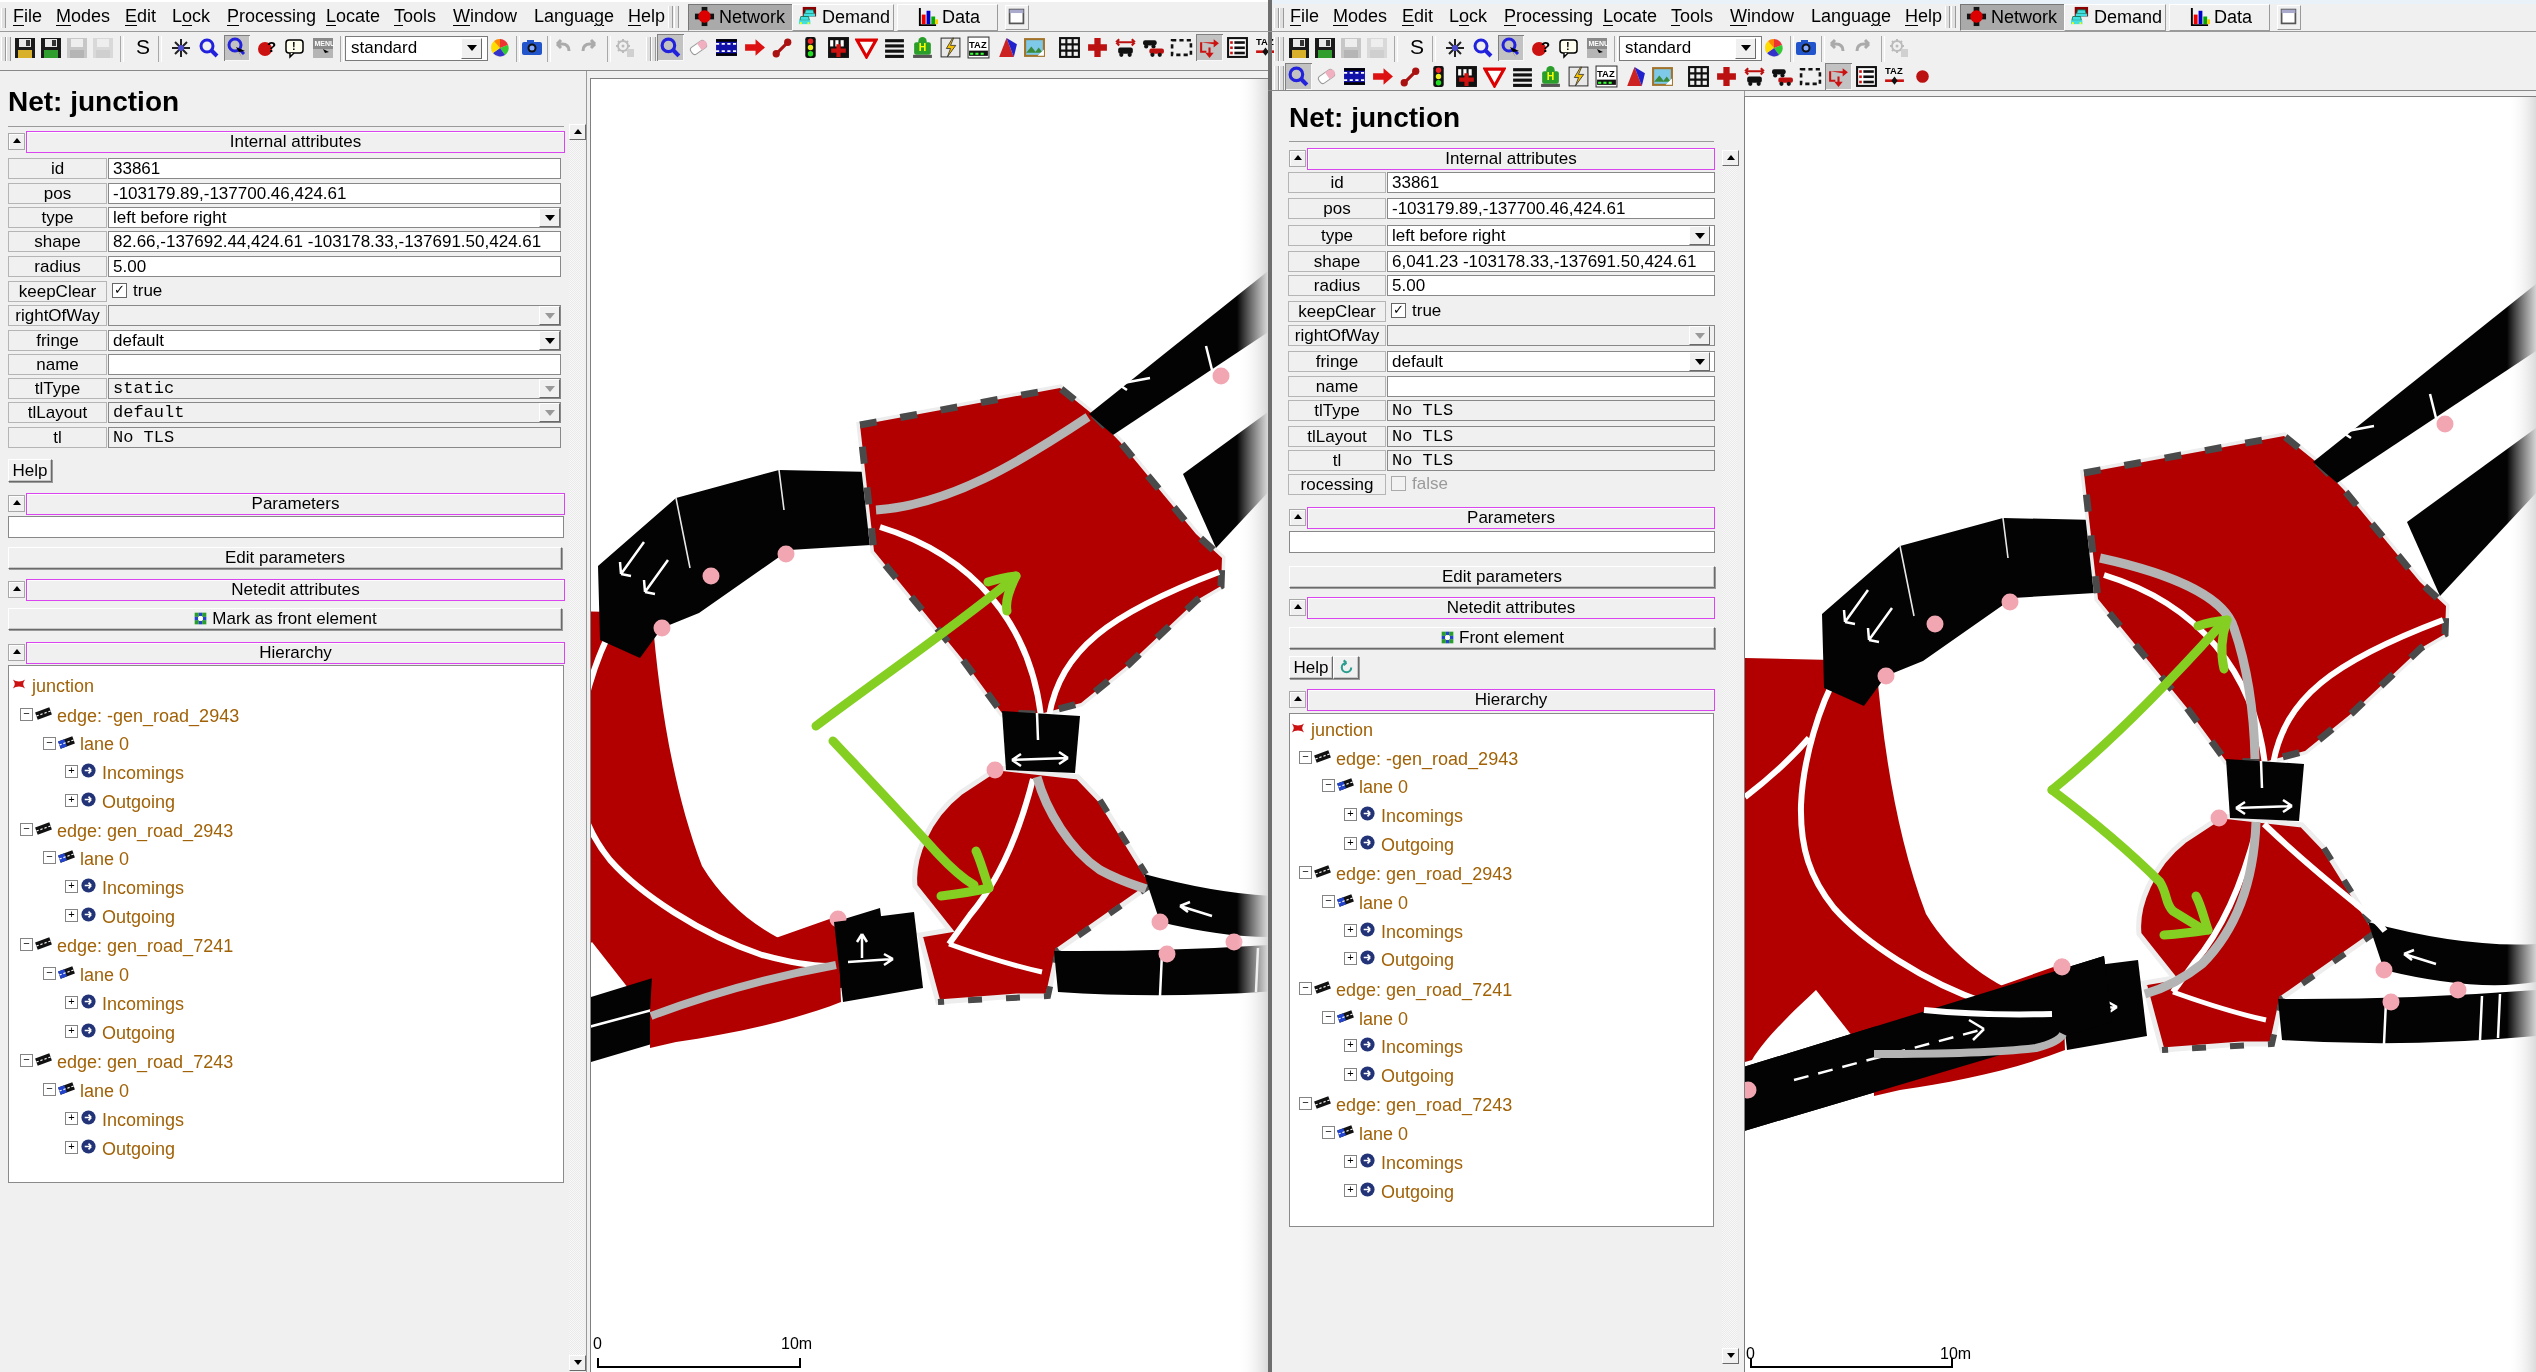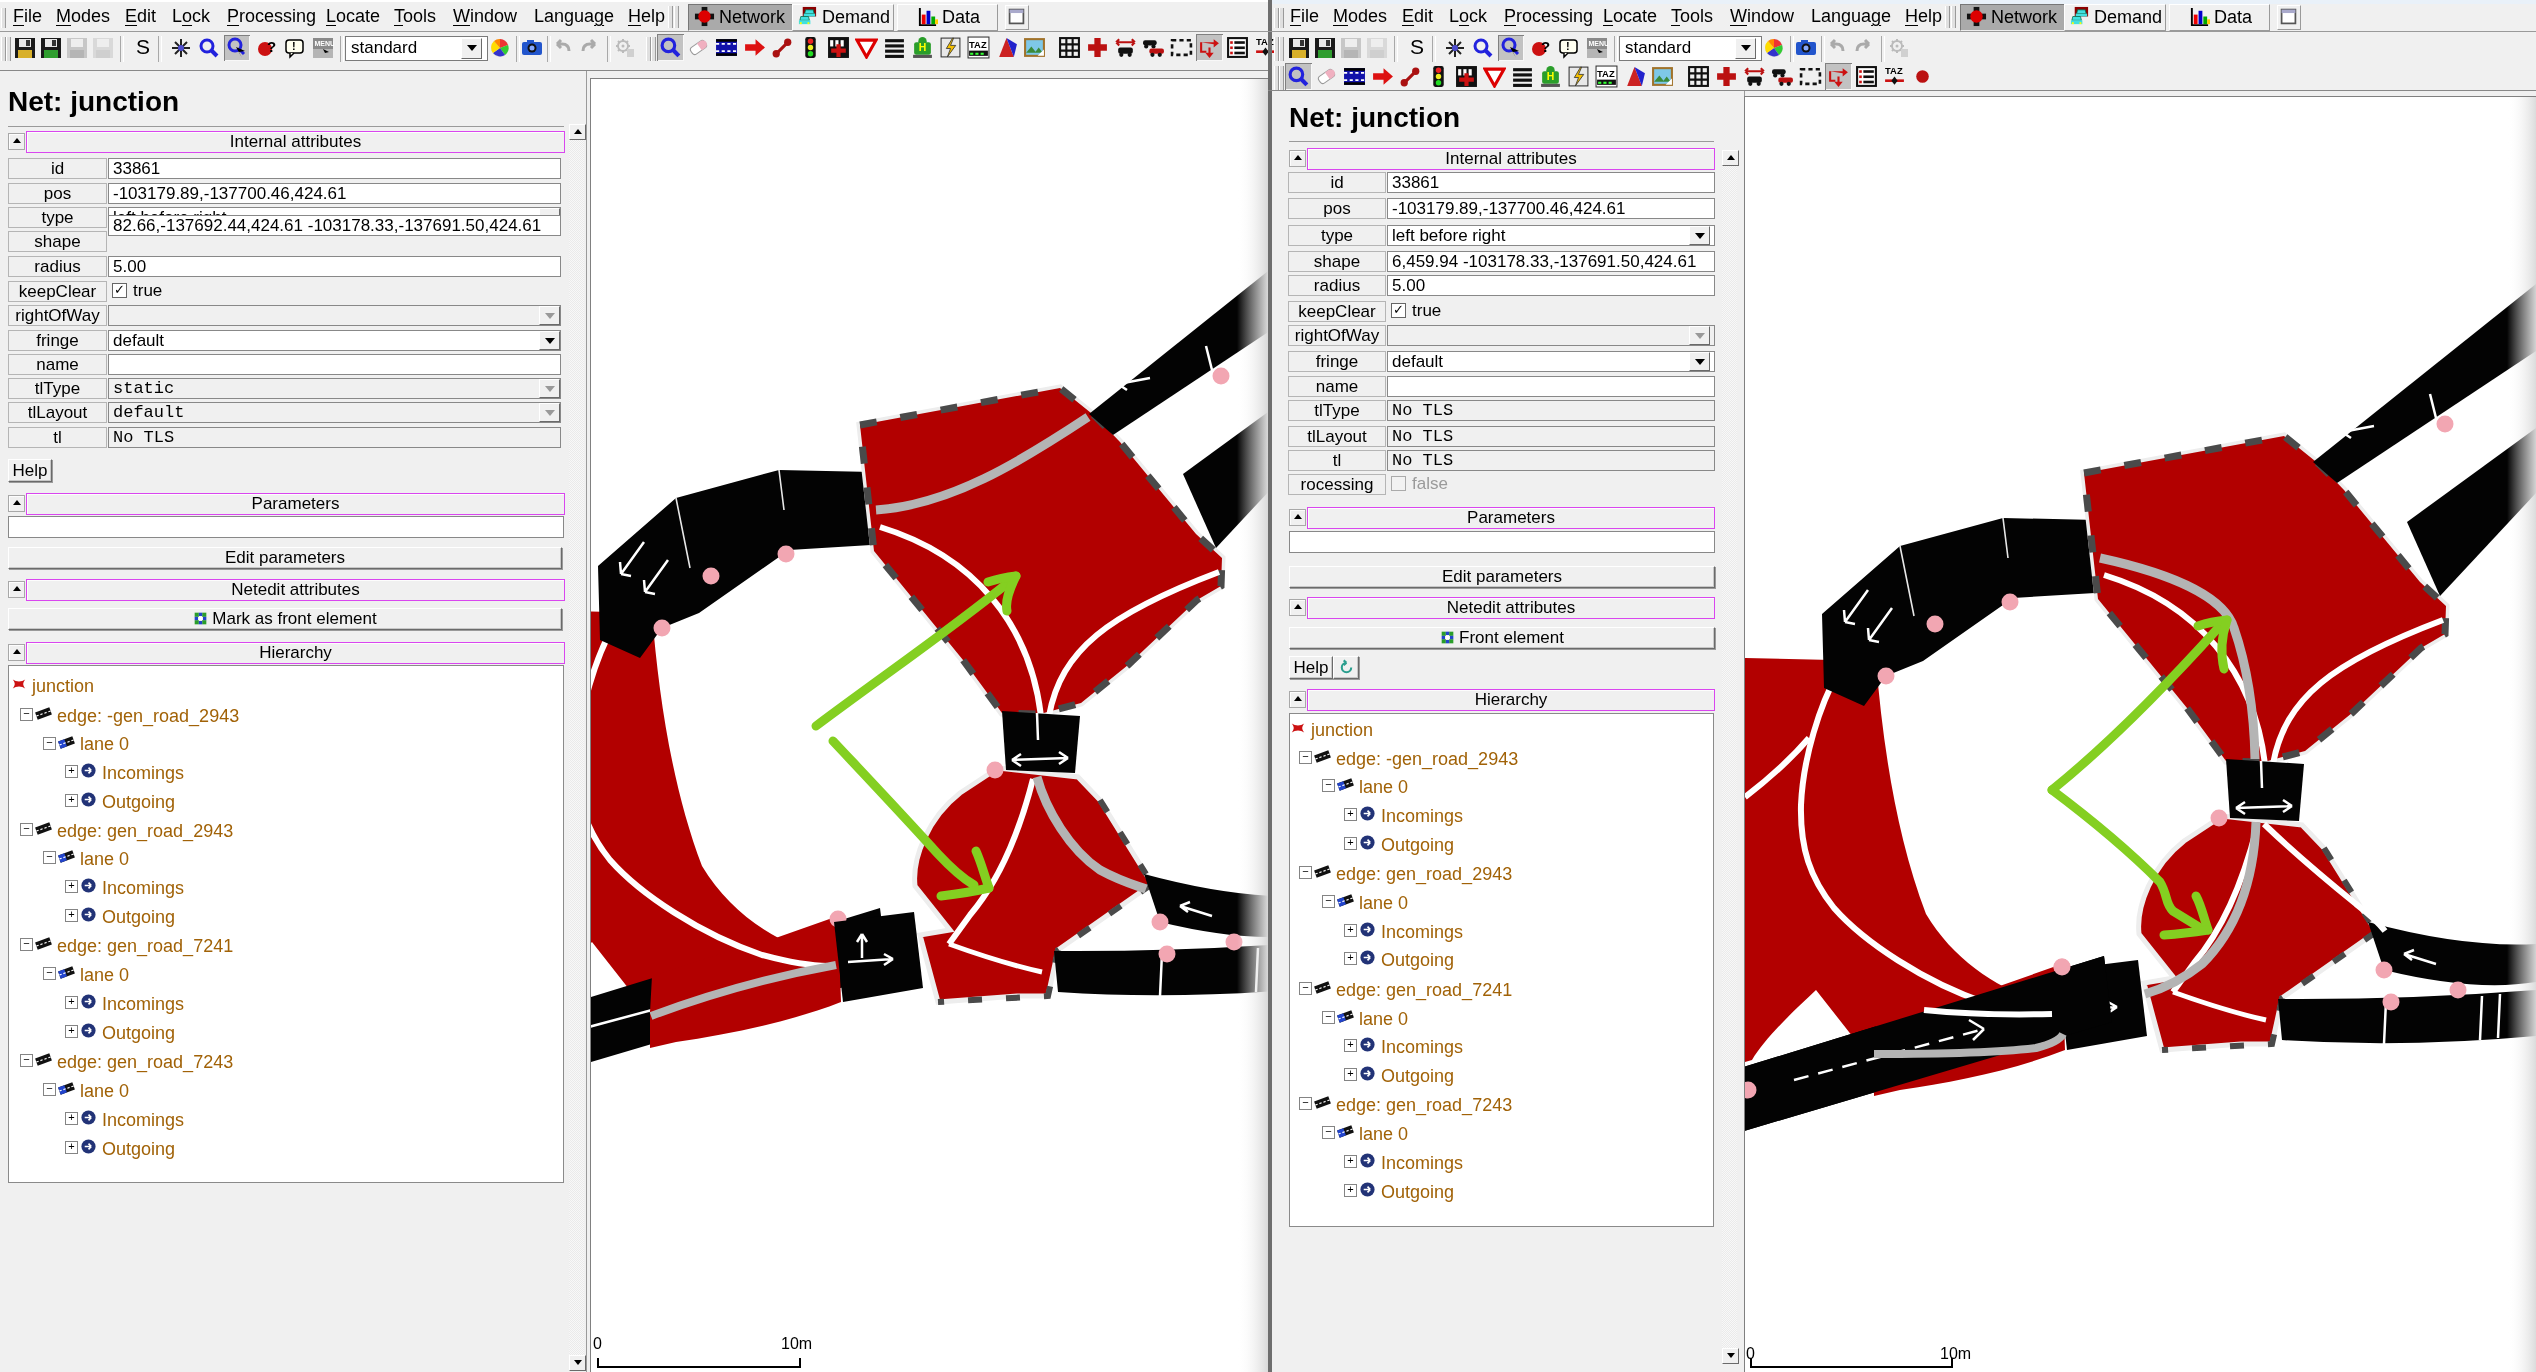--- a/index.html
+++ b/index.html
@@ -566,21 +566,21 @@
   <div class="colbtn" style="left:8px;top:133px;"></div>
   <div class="grphdr" style="left:26px;top:131px;width:537px;height:20px;">Internal attributes</div>
   <div class="lblbox" style="left:8px;top:158px;width:97px;height:19px;">id</div>
   <div class="valbox" style="left:108px;top:158px;width:447px;height:19px;">33861</div>
   <div class="lblbox" style="left:8px;top:183px;width:97px;height:19px;">pos</div>
   <div class="valbox" style="left:108px;top:183px;width:447px;height:19px;">-103179.89,-137700.46,424.61</div>
   <div class="lblbox" style="left:8px;top:207px;width:97px;height:19px;">type</div>
   <div class="valbox" style="left:108px;top:207px;width:447px;height:19px;">left before right</div>
   <div class="ddbtn" style="left:539px;top:208px;height:17px;"></div>
   <div class="lblbox" style="left:8px;top:231px;width:97px;height:19px;">shape</div>
-  <div class="valbox" style="left:108px;top:215px;width:447px;height:19px;">82.66,-137692.44,424.61 -103178.33,-137691.50,424.61</div>
+  <div class="valbox" style="left:108px;top:231px;width:447px;height:19px;">82.66,-137692.44,424.61 -103178.33,-137691.50,424.61</div>
   <div class="lblbox" style="left:8px;top:256px;width:97px;height:19px;">radius</div>
   <div class="valbox" style="left:108px;top:256px;width:447px;height:19px;">5.00</div>
   <div class="lblbox" style="left:8px;top:281px;width:97px;height:19px;">keepClear</div>
   <div class="abs" style="left:112px;top:283px;width:13px;height:13px;background:#fff;border:1px solid #666;font-size:13px;line-height:12px;text-align:center;">✓</div>
   <div class="abs" style="left:133px;top:281px;font-size:17px;">true</div>
   <div class="lblbox" style="left:8px;top:305px;width:97px;height:19px;">rightOfWay</div>
   <div class="valbox ro" style="left:108px;top:305px;width:447px;height:19px;"></div>
   <div class="ddbtn dis" style="left:539px;top:306px;height:17px;"></div>
   <div class="lblbox" style="left:8px;top:330px;width:97px;height:19px;">fringe</div>
   <div class="valbox" style="left:108px;top:330px;width:447px;height:19px;">default</div>
@@ -910,21 +910,21 @@
   <div class="colbtn" style="left:21px;top:150px;"></div>
   <div class="grphdr" style="left:39px;top:148px;width:406px;height:20px;">Internal attributes</div>
   <div class="lblbox" style="left:20px;top:172px;width:96px;height:19px;">id</div>
   <div class="valbox" style="left:119px;top:172px;width:322px;height:19px;">33861</div>
   <div class="lblbox" style="left:20px;top:198px;width:96px;height:19px;">pos</div>
   <div class="valbox" style="left:119px;top:198px;width:322px;height:19px;">-103179.89,-137700.46,424.61</div>
   <div class="lblbox" style="left:20px;top:225px;width:96px;height:19px;">type</div>
   <div class="valbox" style="left:119px;top:225px;width:322px;height:19px;">left before right</div>
   <div class="ddbtn" style="left:421px;top:226px;height:17px;"></div>
   <div class="lblbox" style="left:20px;top:251px;width:96px;height:19px;">shape</div>
-  <div class="valbox" style="left:119px;top:251px;width:322px;height:19px;">6,459.94 -103178.33,-137691.50,424.61</div>
+  <div class="valbox" style="left:119px;top:251px;width:322px;height:19px;">6,041.23 -103178.33,-137691.50,424.61</div>
   <div class="lblbox" style="left:20px;top:275px;width:96px;height:19px;">radius</div>
   <div class="valbox" style="left:119px;top:275px;width:322px;height:19px;">5.00</div>
   <div class="lblbox" style="left:20px;top:301px;width:96px;height:19px;">keepClear</div>
   <div class="abs" style="left:123px;top:303px;width:13px;height:13px;background:#fff;border:1px solid #666;font-size:13px;line-height:12px;text-align:center;">✓</div>
   <div class="abs" style="left:144px;top:301px;font-size:17px;">true</div>
   <div class="lblbox" style="left:20px;top:325px;width:96px;height:19px;">rightOfWay</div>
   <div class="valbox ro" style="left:119px;top:325px;width:322px;height:19px;"></div>
   <div class="ddbtn dis" style="left:421px;top:326px;height:17px;"></div>
   <div class="lblbox" style="left:20px;top:351px;width:96px;height:19px;">fringe</div>
   <div class="valbox" style="left:119px;top:351px;width:322px;height:19px;">default</div>

